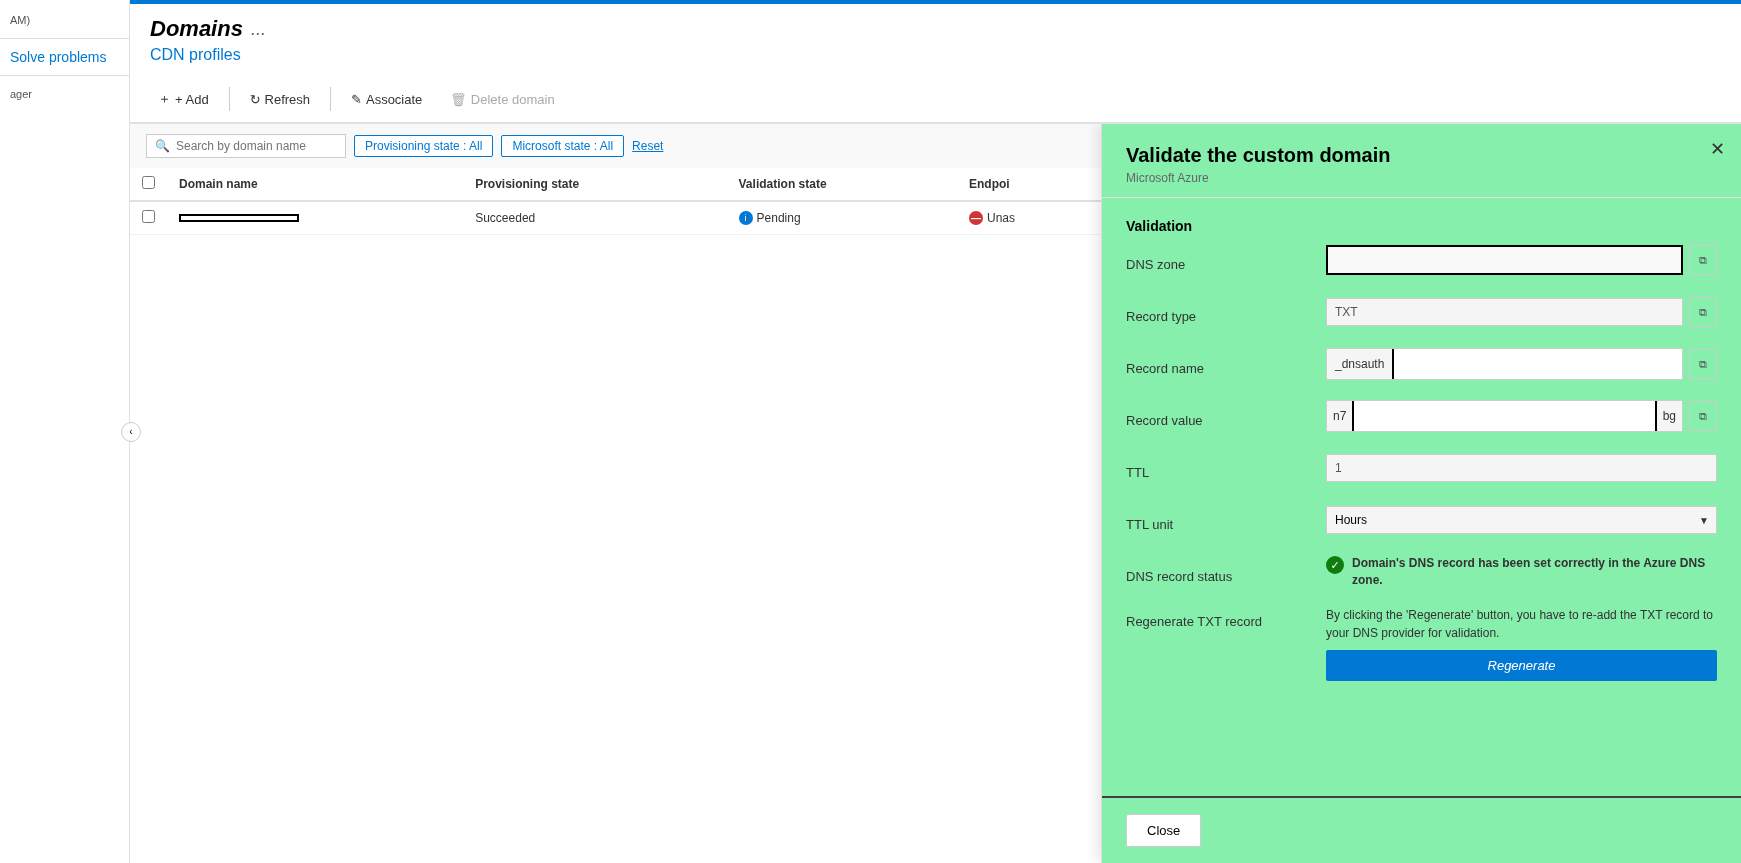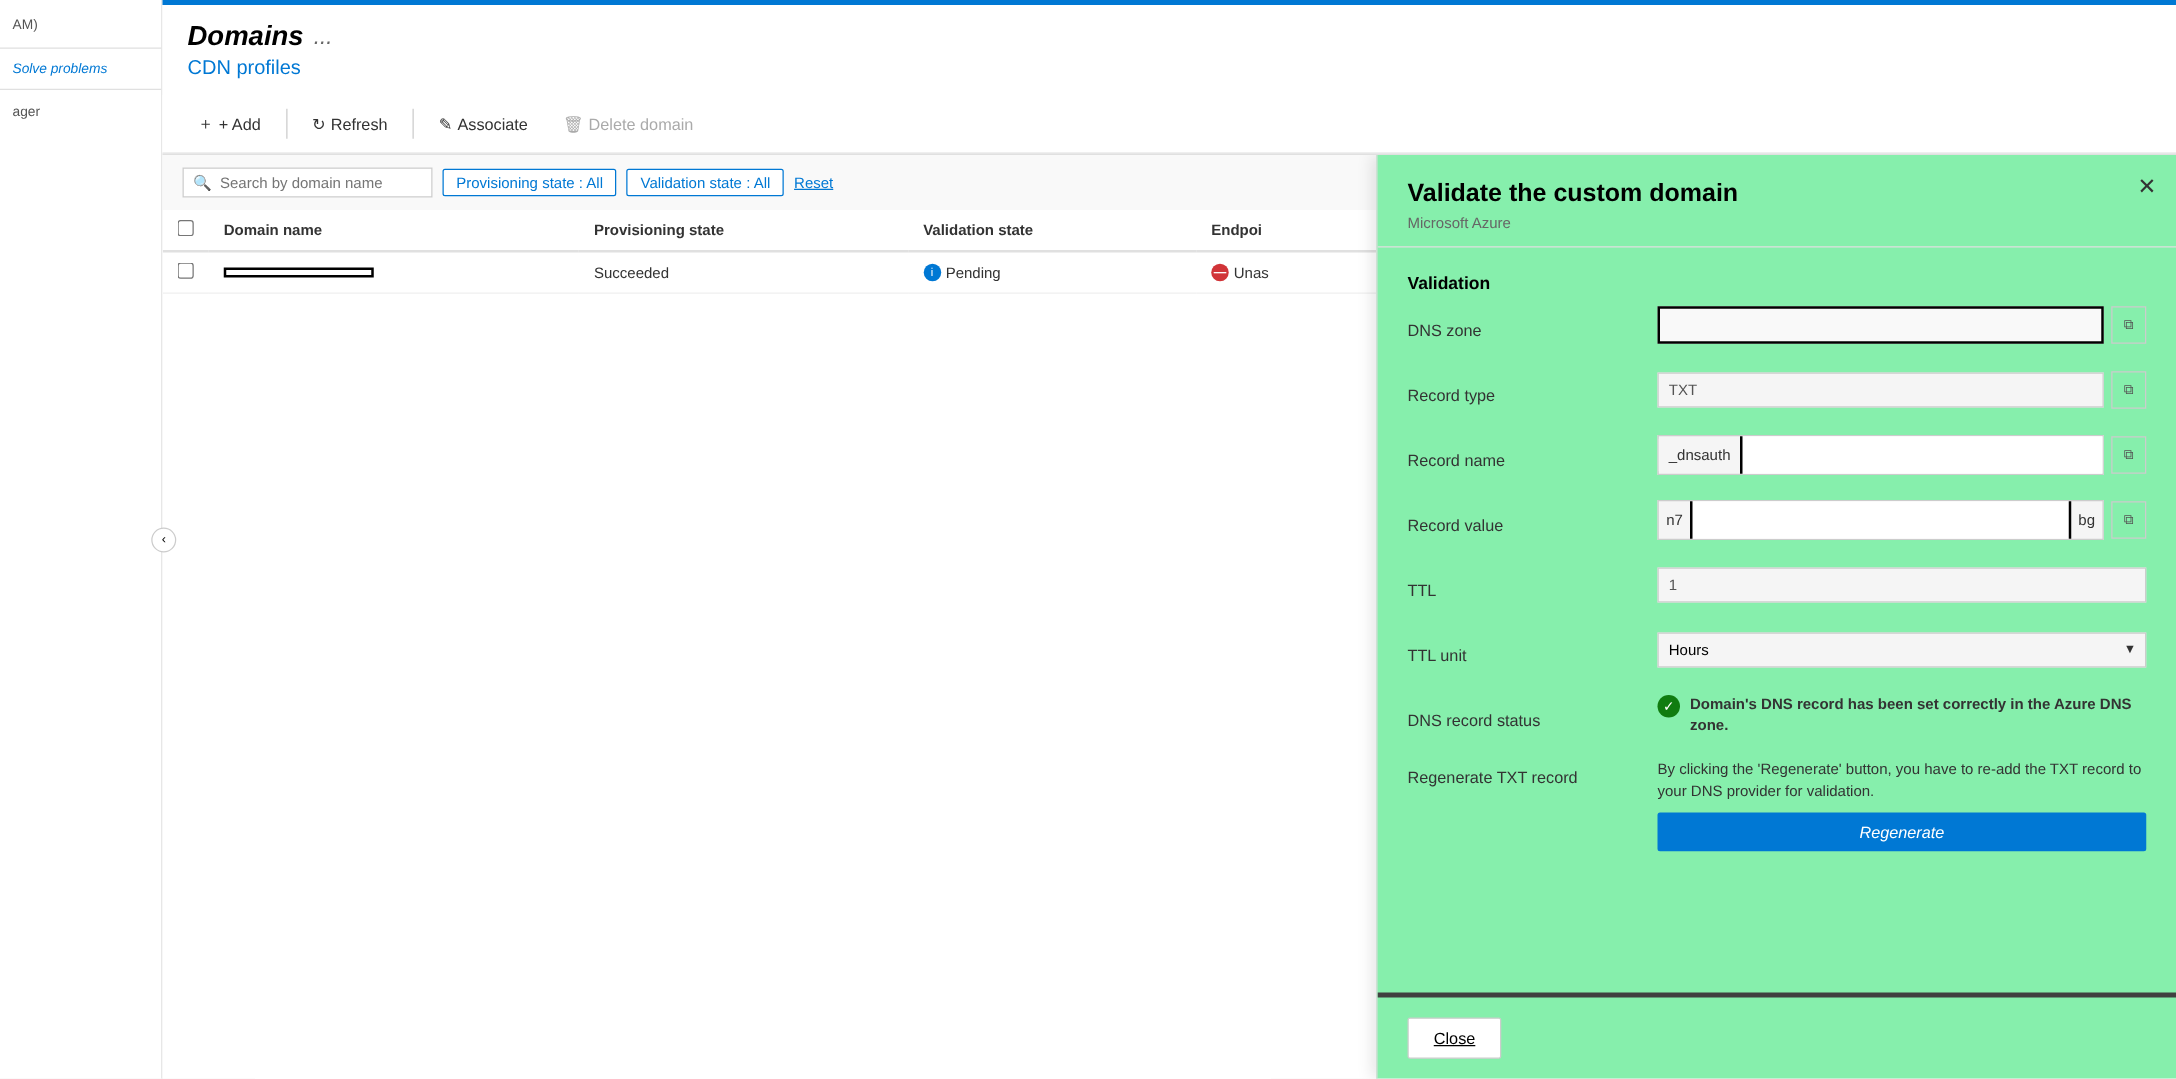--- a/index.html
+++ b/index.html
@@ -416,24 +416,23 @@
       font-style: italic;
     }
 
     .regen-col {
       display: flex;
       flex-direction: column;
     }
 
     .panel-footer {
       padding: 16px 24px;
-      border-top: 4px solid #404040;
+      border-top: 2px solid #404040;
       display: flex;
       gap: 8px;
-      text-decoration: underline;
     }
     .close-btn {
       background: #fff;
       border: 1px solid #ccc;
       padding: 8px 20px;
       font-size: 13px;
       cursor: pointer;
       border-radius: 2px;
     }
 
@@ -489,25 +488,24 @@
 
     .sidebar-text {
       font-size: 11px;
       color: #555;
       padding: 6px 10px;
       white-space: nowrap;
       overflow: hidden;
       text-overflow: ellipsis;
     }
     .sidebar-text-blue {
-      font-size: 11px;
+      font-size: 14px;
       color: #0078d4;
       padding: 4px 10px;
       cursor: pointer;
-      font-style: italic;
     }
     .sidebar-divider {
       border: none;
       border-top: 1px solid #e0e0e0;
       margin: 6px 0;
     }
 
     .collapse-btn {
       position: absolute;
       top: 50%;
@@ -581,21 +579,21 @@
 
         <div class="filters-row" style="padding: 10px 16px;">
           <div class="search-input-wrap">
             <span style="color:#666; font-size:12px;">🔍</span>
             <input type="text" placeholder="Search by domain name" style="">
           </div>
           <div class="filter-pill">
             <span>Provisioning state : All</span>
           </div>
           <div class="filter-pill">
-            <span>Validation state : All</span>
+            <span>Microsoft state : All</span>
           </div>
           <button class="reset-btn">Reset</button>
         </div>
 
         <div class="table-container">
           <table class="domain-table">
             <thead>
               <tr>
                 <th class="checkbox-cell">
                   <input type="checkbox" style="">

